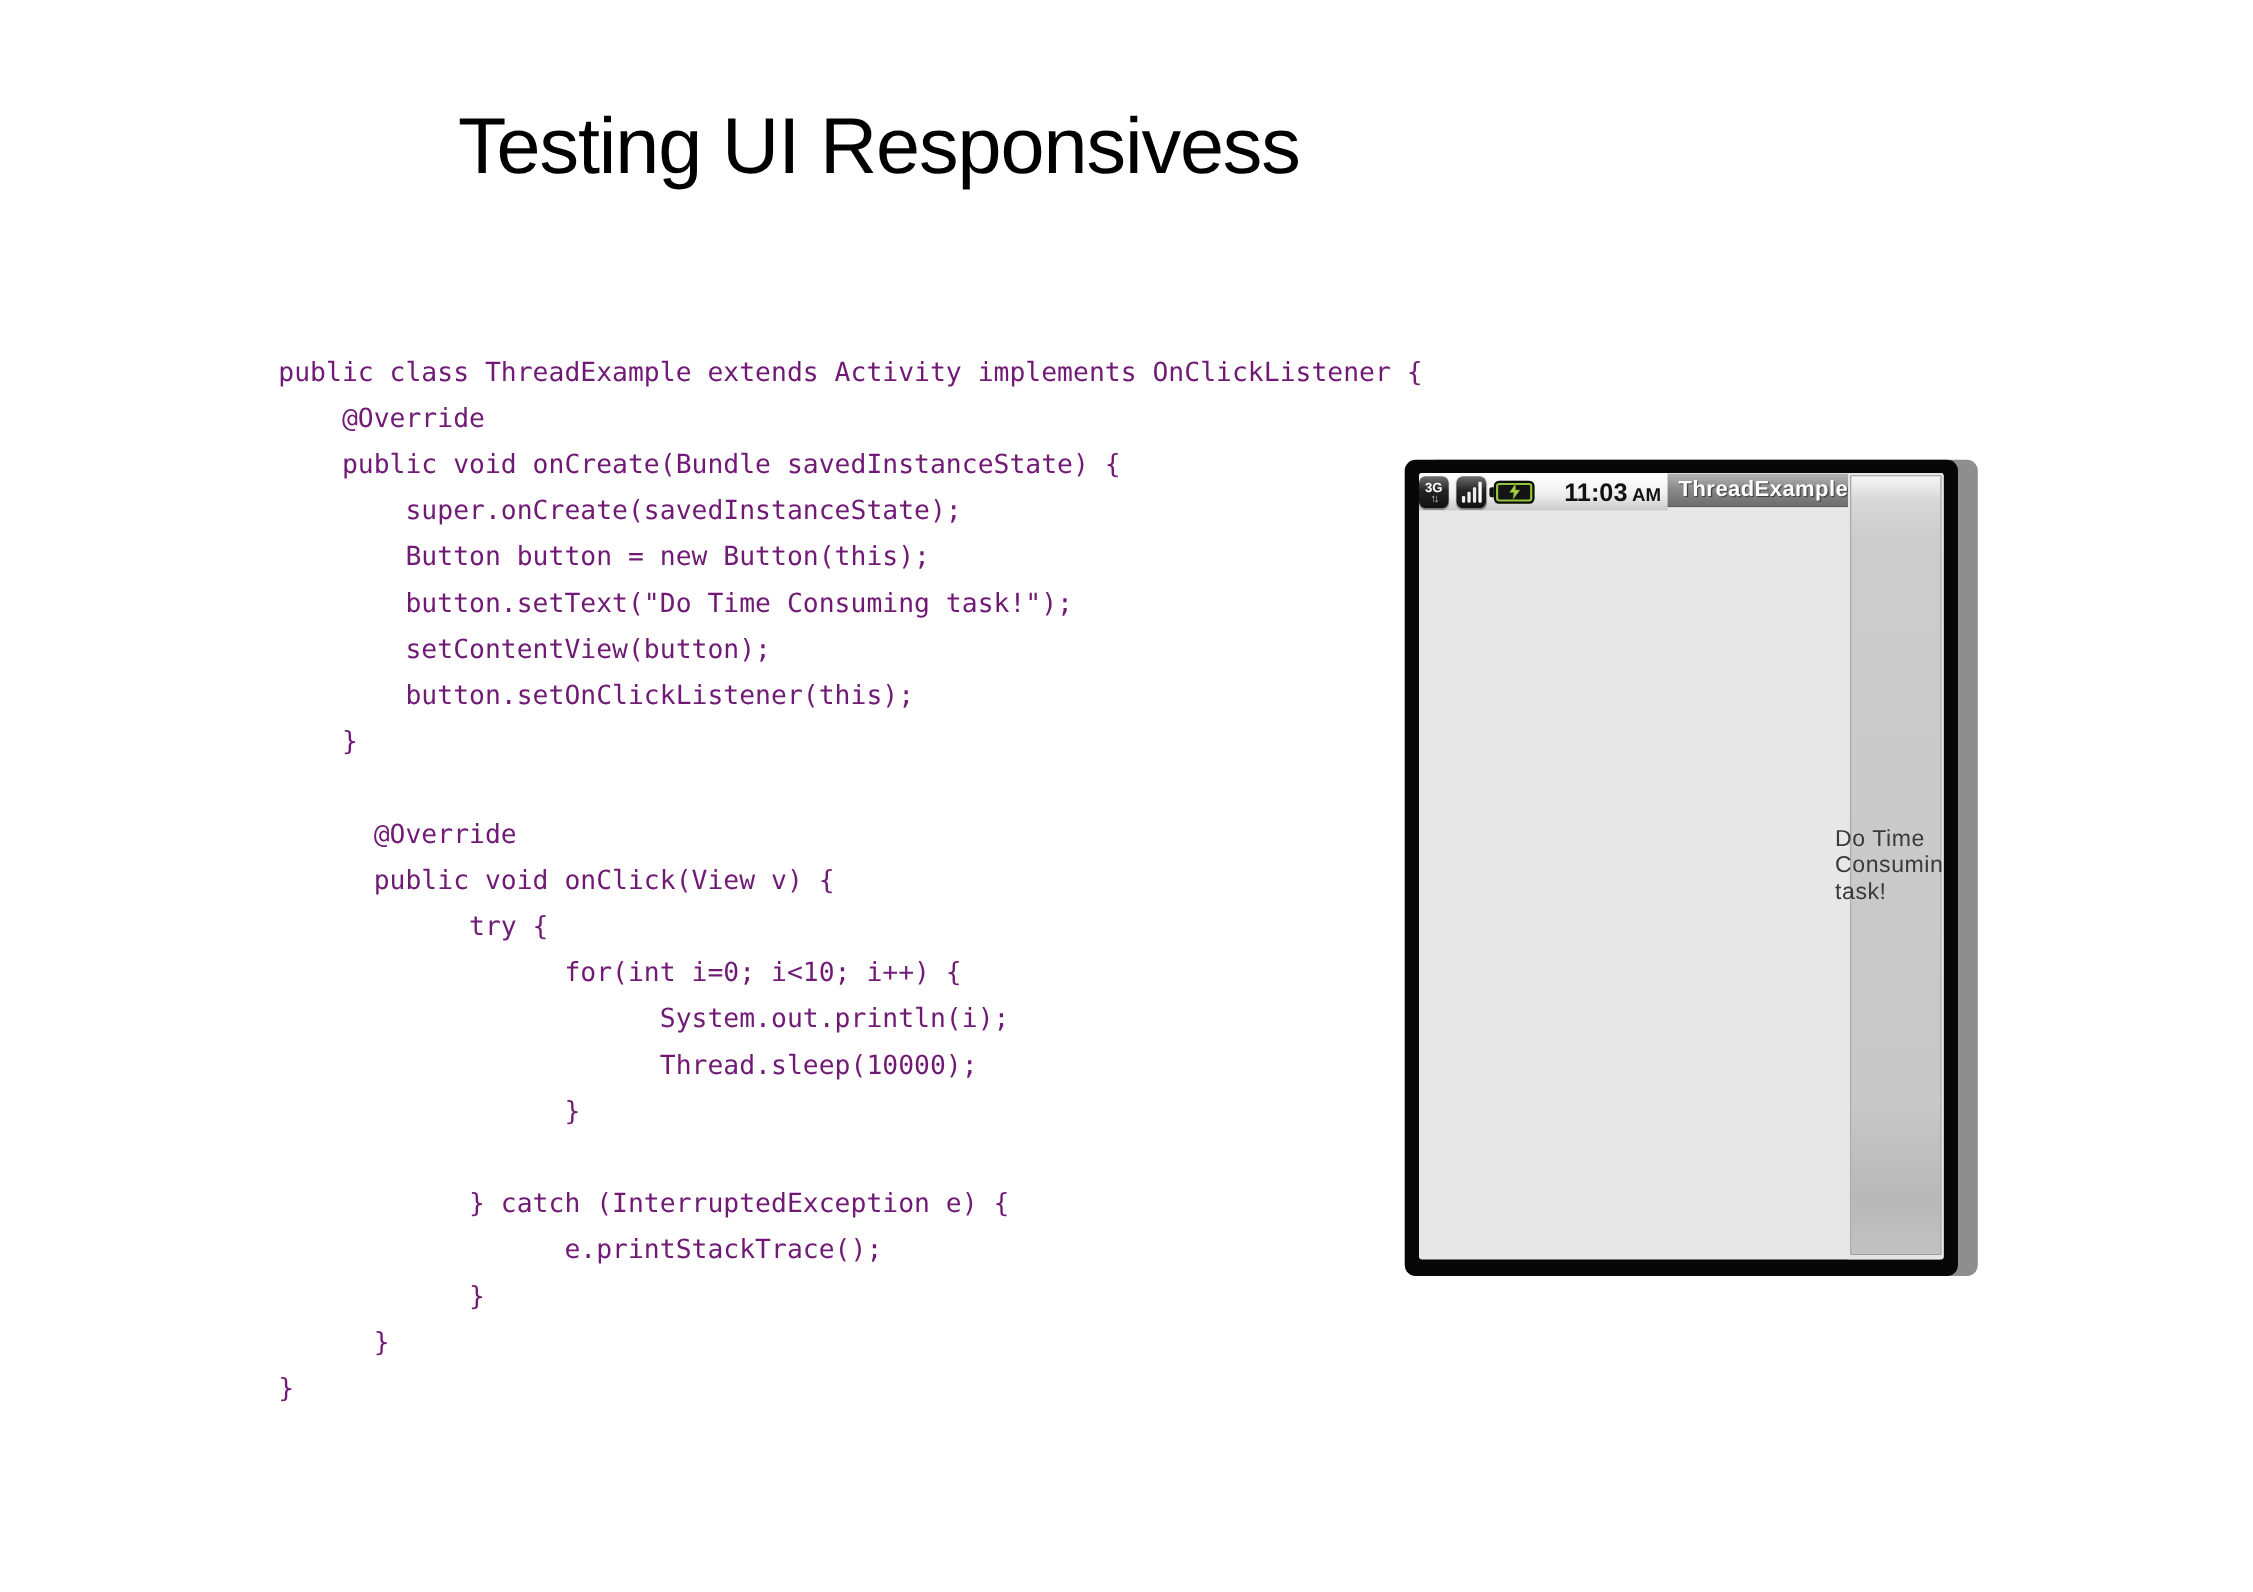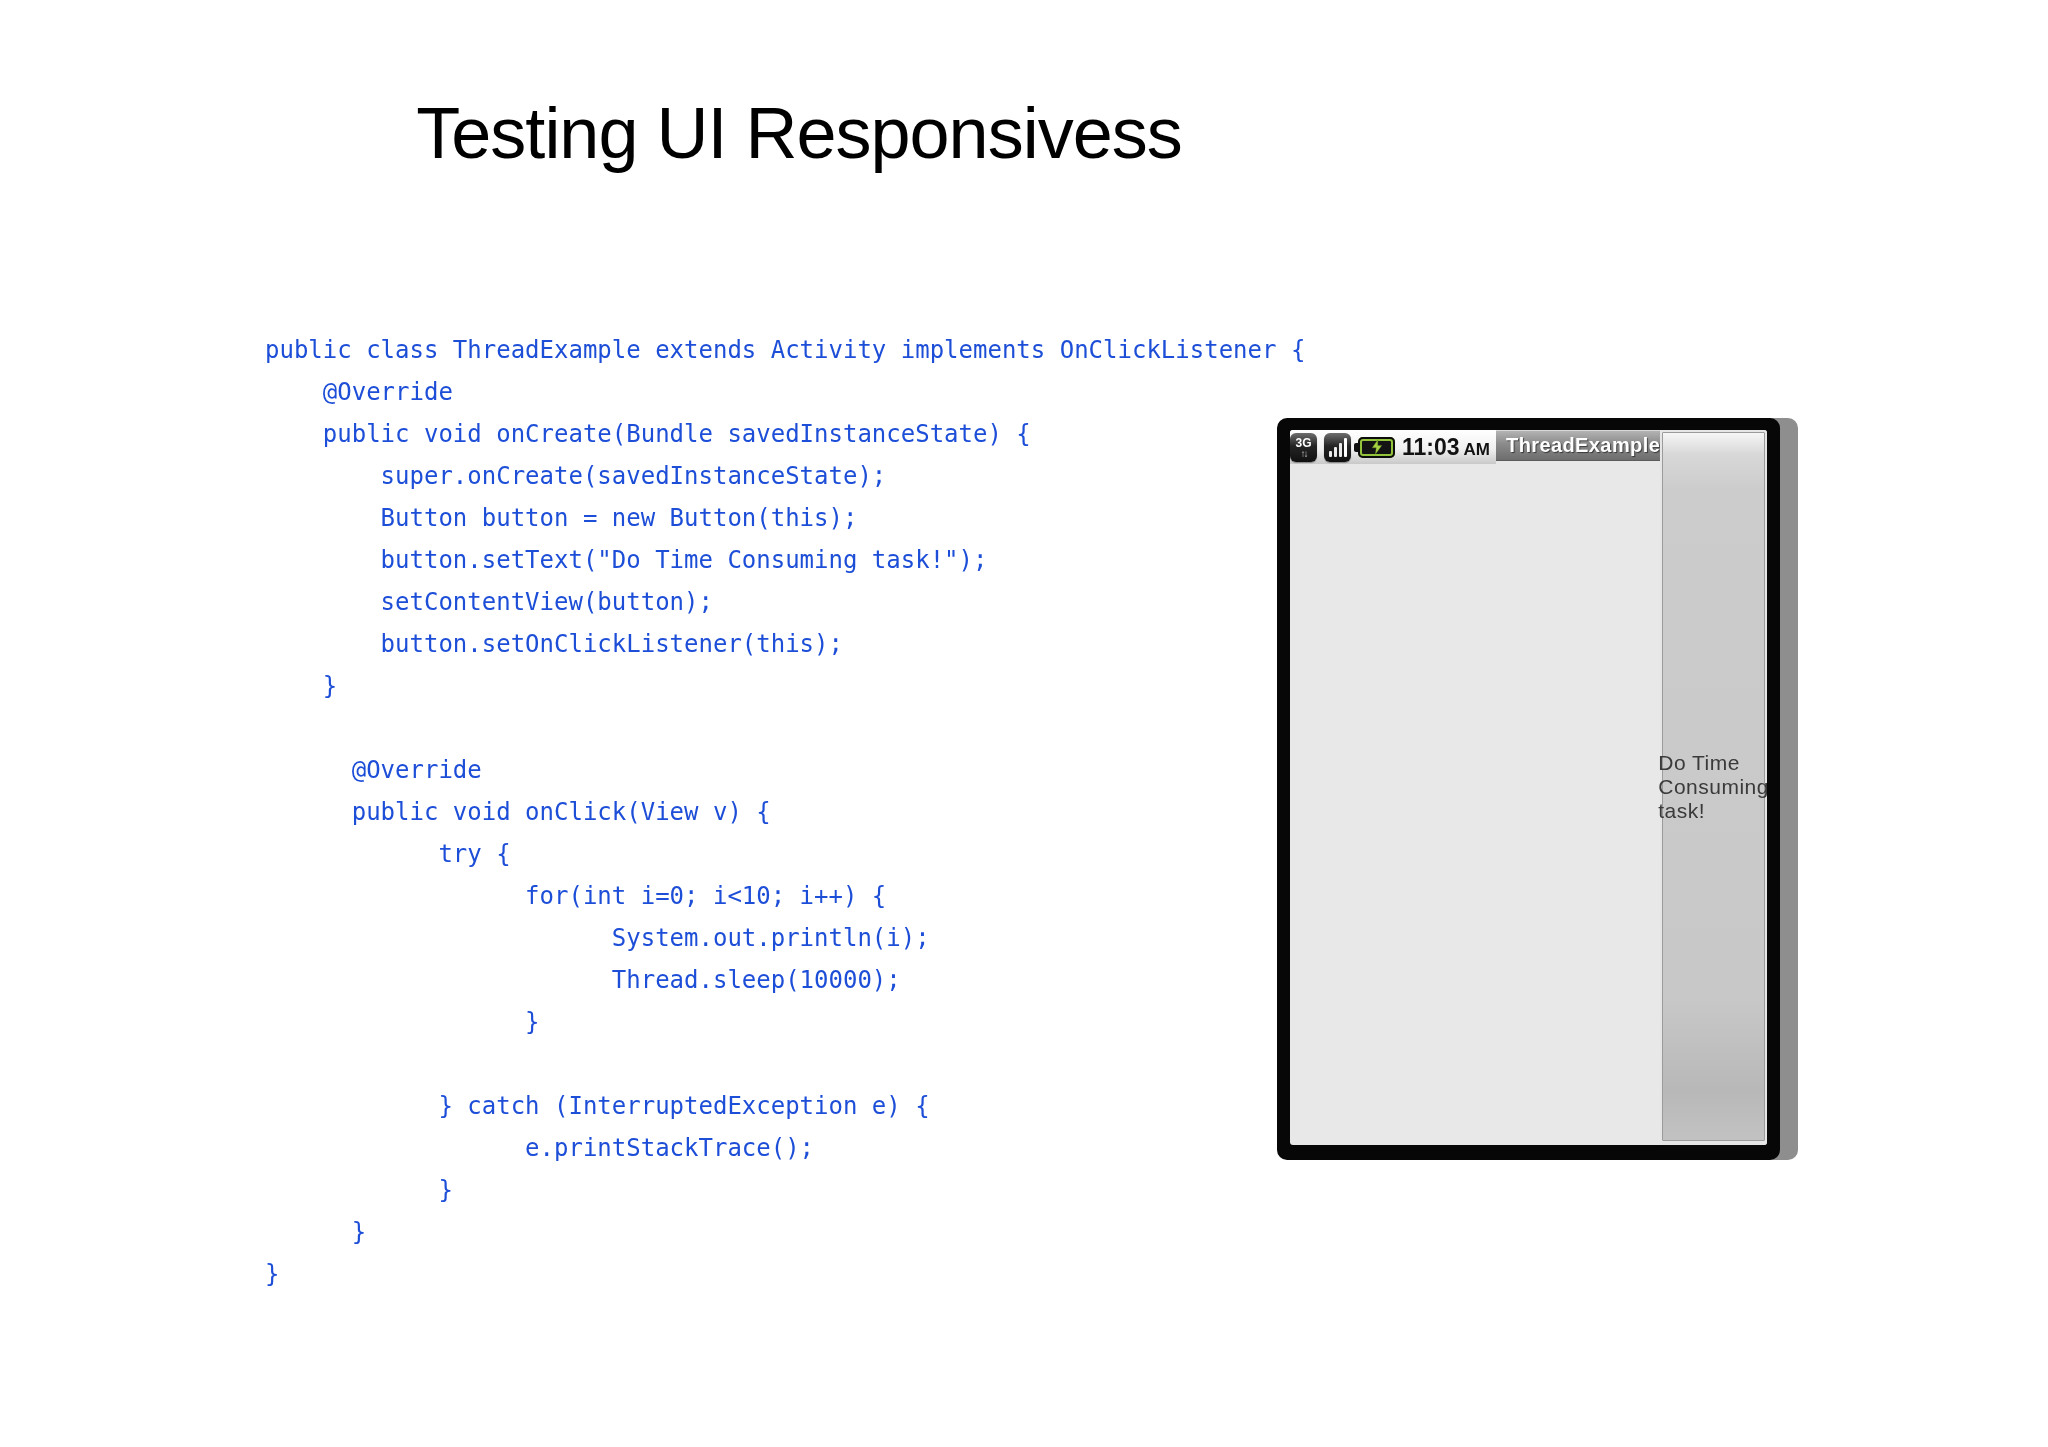--- a/index.html
+++ b/index.html
@@ -8,23 +8,23 @@
     background:#ffffff;font-family:"Liberation Sans",sans-serif;
   }
   
   .slide-title{
     position:absolute;left:0;top:76px;width:1566px;margin:16px;
     text-align:center;font-weight:400;font-size:72px;letter-spacing:-1px;
     color:#000000;font-family:"Liberation Sans",sans-serif;
   }
   
   .code-block{
-    position:absolute;left:253px;top:317px;margin:12px;
+    position:absolute;left:253px;top:317px;margin:0;
     font-family:"DejaVu Sans Mono",monospace;
-    font-size:24px;line-height:42px;color:#1d4ed8;
+    font-size:24px;line-height:42px;color:#701a75;
     white-space:pre;
   }
   
   .phone{
     position:absolute;left:1277px;top:418px;width:503px;height:742px;
     background:#070707;border-radius:10px;
     box-shadow:18px 0 0 0 #8e8e8e;
     padding:0;box-sizing:border-box;
   }
   .screen{
@@ -56,21 +56,21 @@
   .battery{
     position:relative;width:37px;height:21px;border-radius:5px;
     background:#141414;
     box-shadow:inset 0 0 0 2px #0c0c0c,inset 0 0 0 4px #93c43c;
     display:flex;align-items:center;justify-content:center;
   }
   .battery::before{
     content:"";position:absolute;left:-4px;top:6px;width:4px;height:9px;
     background:#101010;border-radius:2px 0 0 2px;
   }
-  .clock{display:flex;align-items:baseline;margin-left:0;}
+  .clock{display:flex;align-items:baseline;margin-left:20px;}
   .clock-time{font-size:23px;font-weight:700;color:#121212;}
   .clock-ampm{font-size:17px;font-weight:700;color:#121212;margin-left:4px;}
   
   .app-title-bar{
     height:30px;flex:0 0 30px;
     background:linear-gradient(#b6b6b6,#8c8c8c 45%,#6d6d6d);
     border-bottom:1px solid #5c5c5c;
     box-shadow:inset 0 1px 0 #d8d8d8;
     display:flex;align-items:center;padding-left:10px;
   }

